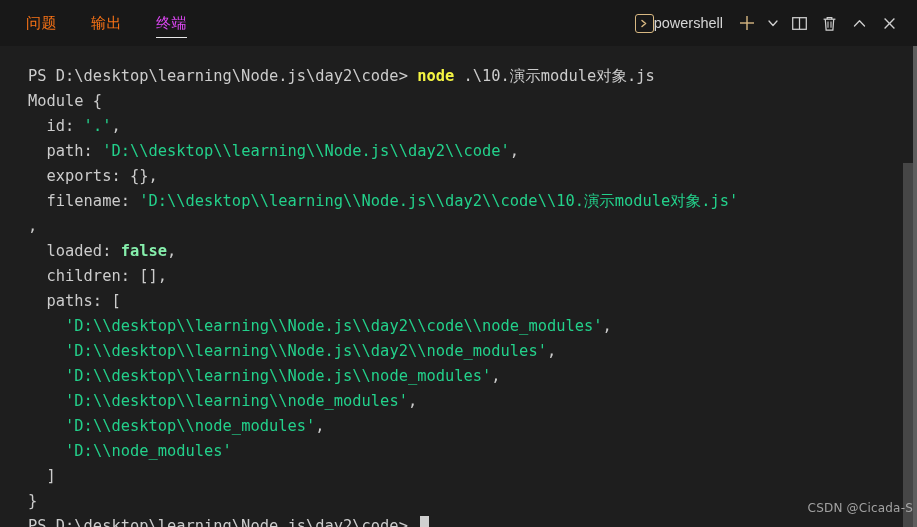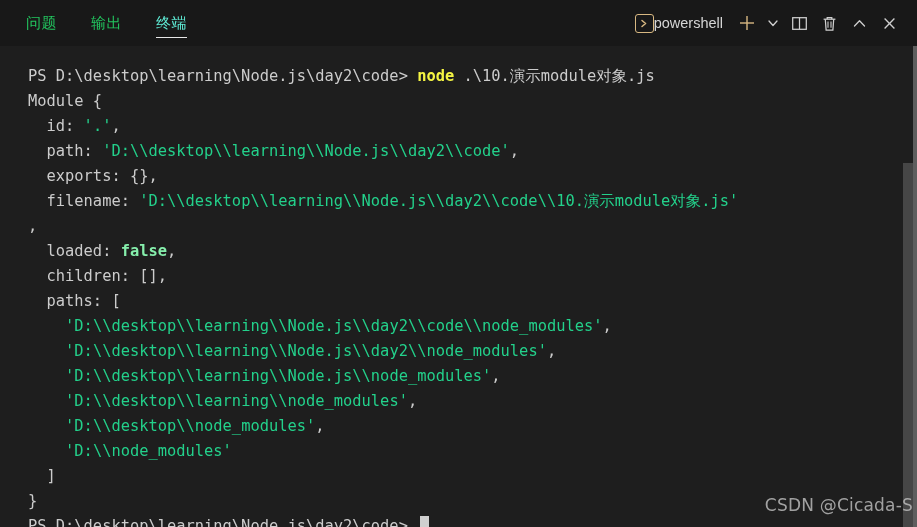--- a/index.html
+++ b/index.html
@@ -41,28 +41,28 @@
     height: 46px;
     padding-left: 26px;
   }
   .tab {
     position: relative;
     height: 46px;
     display: flex;
     align-items: center;
     margin-right: 34px;
     font-size: 15px;
-    color: #22c55e;
+    color: #f97316;
     letter-spacing: 0.5px;
     cursor: pointer;
     user-select: none;
     white-space: nowrap;
   }
   .tab.active {
-    color: #5eead4;
+    color: #d946ef;
   }
   .tab.active::after {
     content: "";
     position: absolute;
     left: 0;
     right: 0;
     bottom: 8px;
     height: 1px;
     background: #e7e7e7;
   }
@@ -174,21 +174,21 @@
     height: 481px;
     background: #5e5e5e;
   }
 
   
   .watermark {
     position: absolute;
     right: 4px;
     bottom: 12px;
     font-family: "DejaVu Sans", sans-serif;
-    font-size: 17px;
+    font-size: 12px;
     color: #b9b9b9;
     opacity: 0.85;
     white-space: nowrap;
     letter-spacing: 0.2px;
   }
 </style>
 </head>
 <body>
 
 <div id="app">

